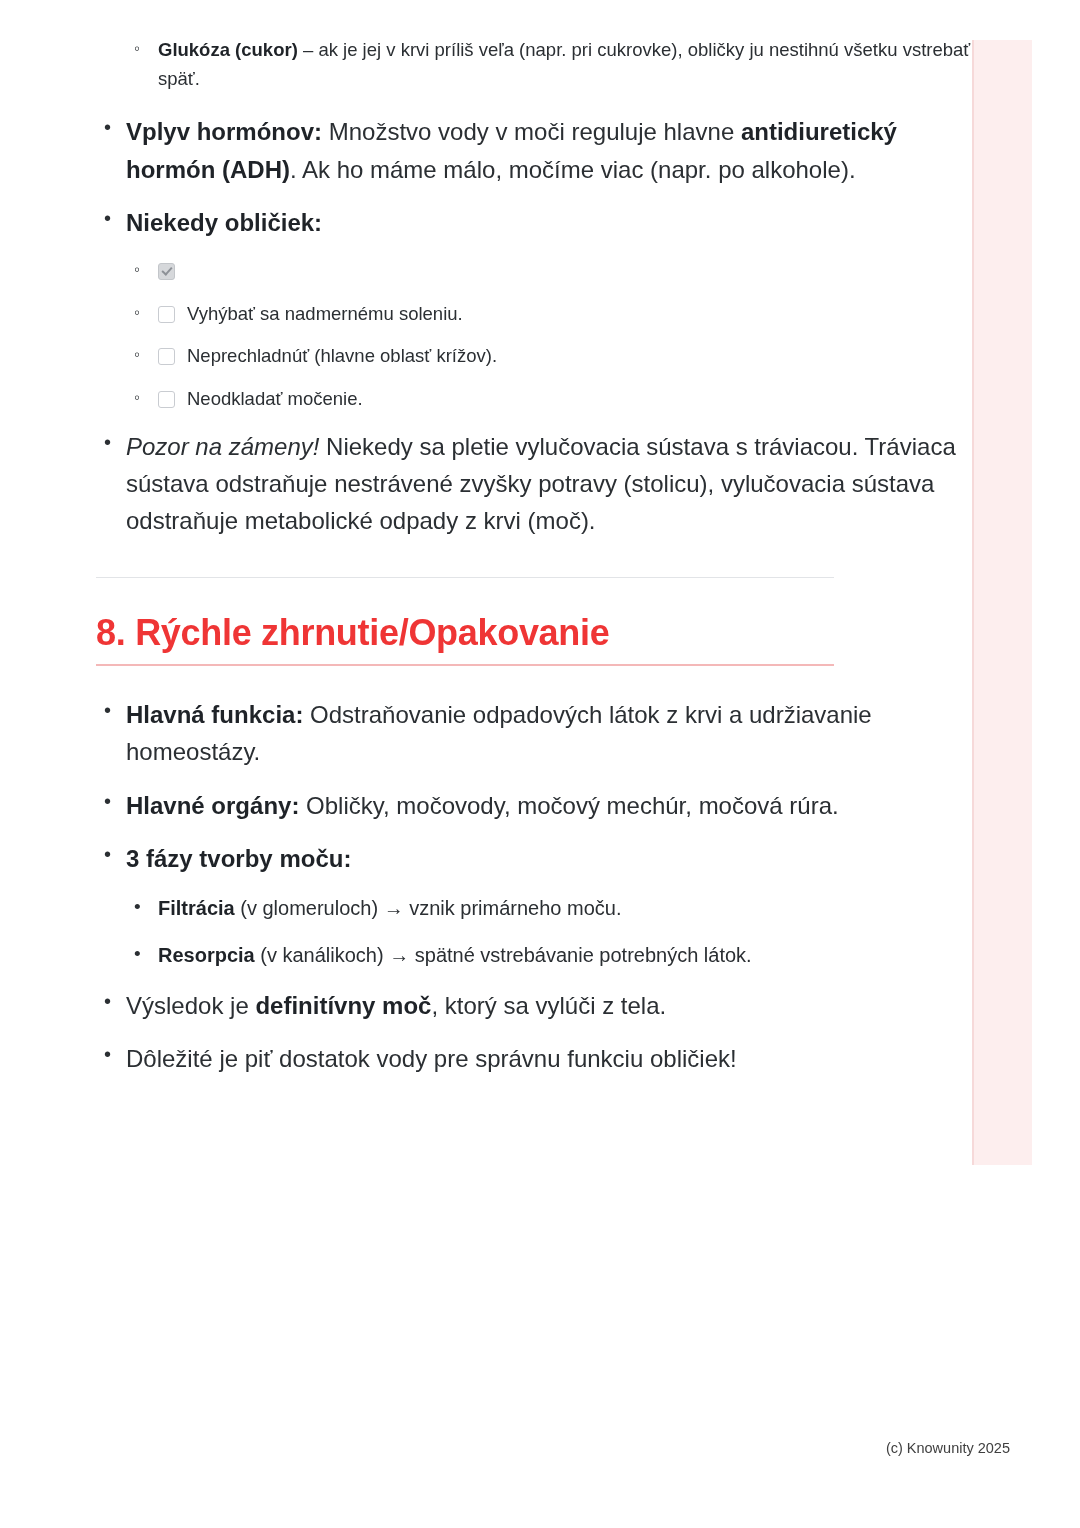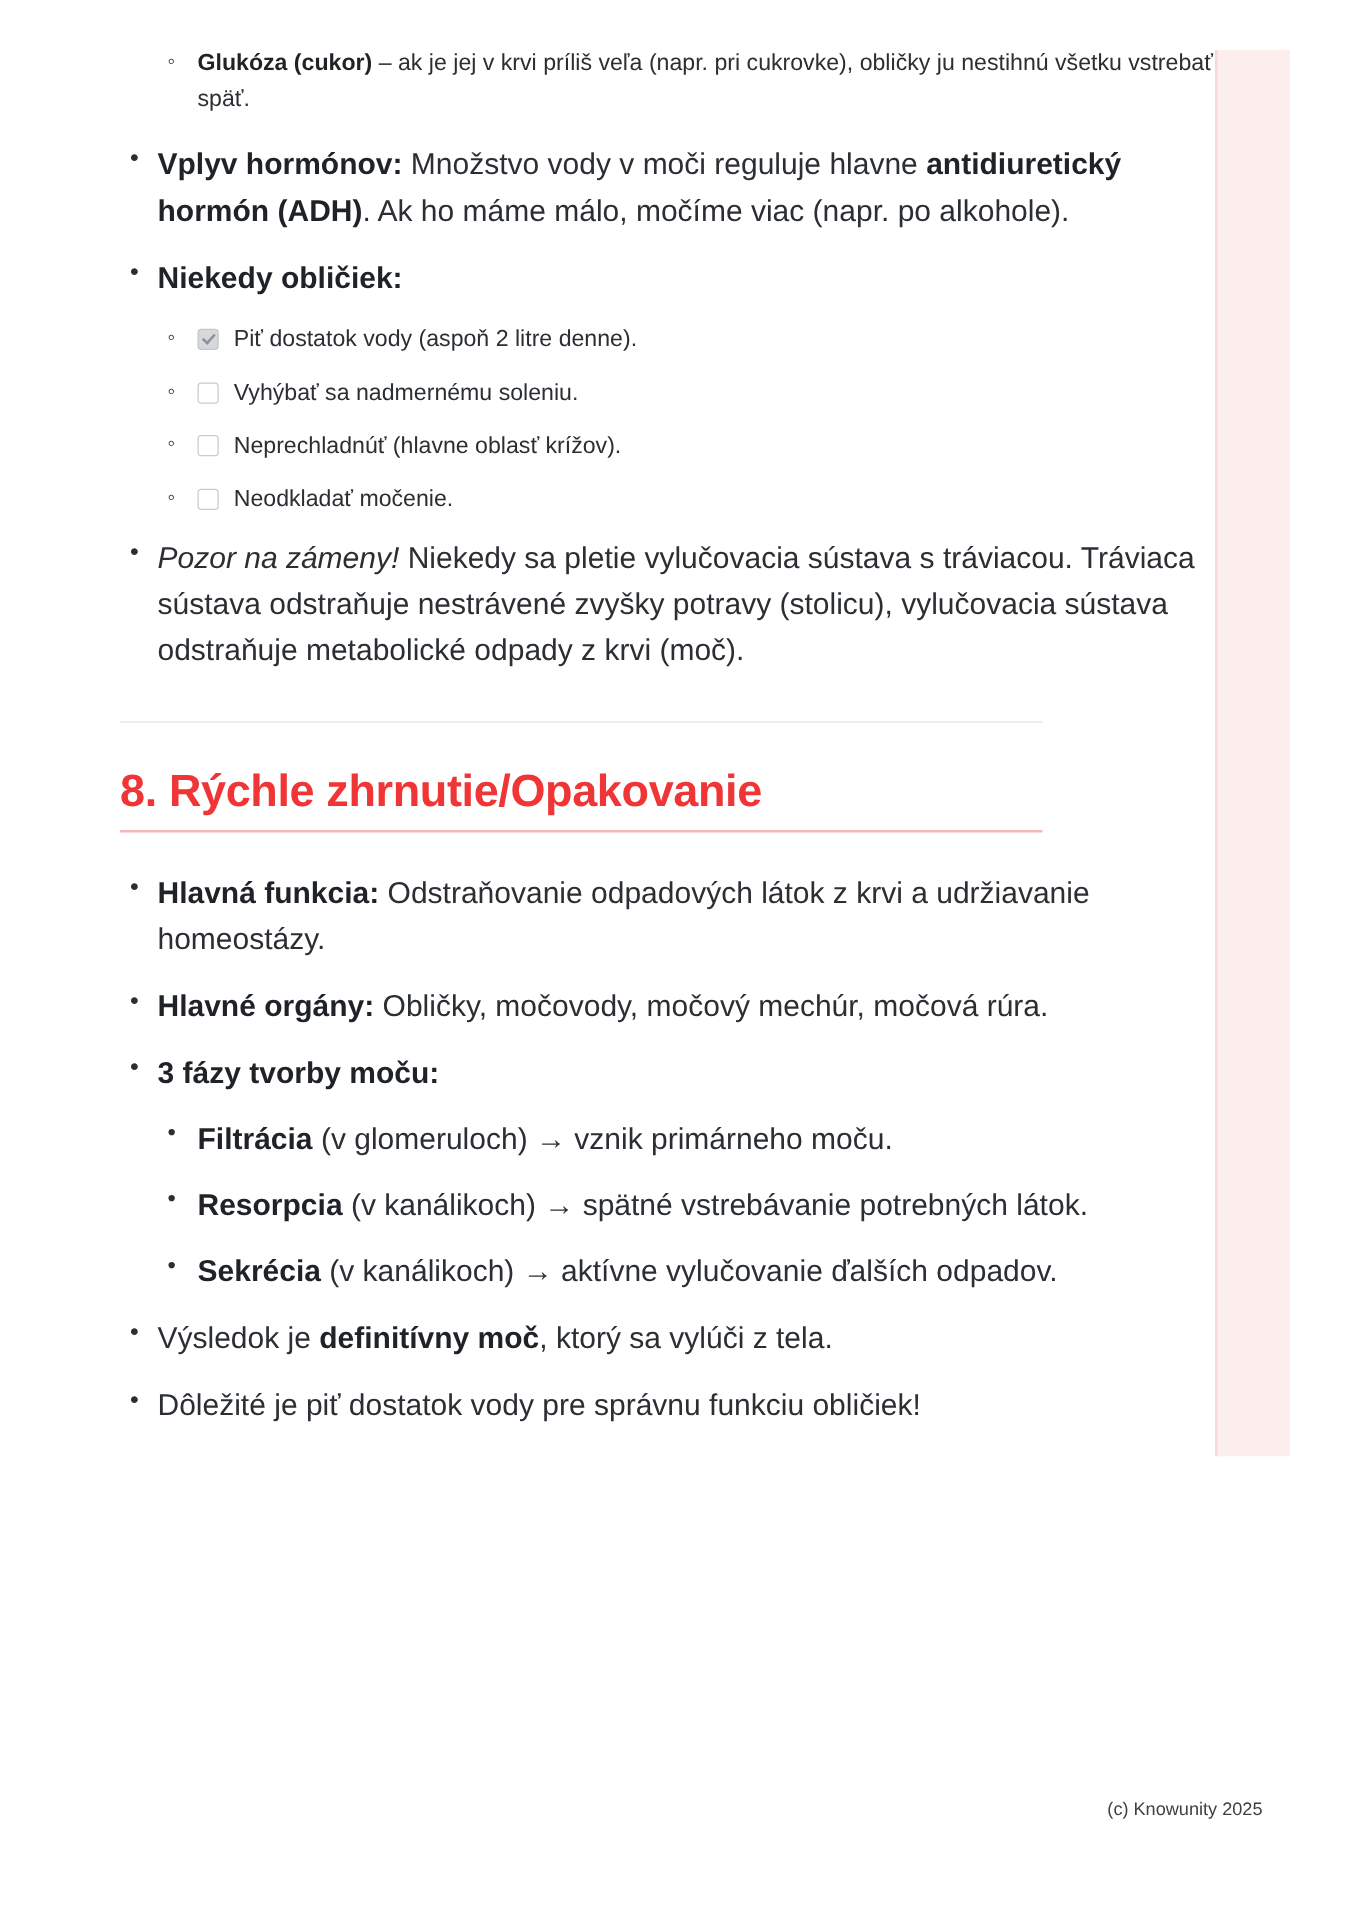--- a/index.html
+++ b/index.html
@@ -73,21 +73,21 @@
     left: 38px;
     top: 0px;
     font-size: 17px;
     color: #2b2f33;
   }
 
   li.sub2 {
     position: relative;
     padding-left: 62px;
     margin: 0 0 16px 0;
-    font-size: 24px;
+    font-size: 20px;
     line-height: 1.55;
   }
   li.sub2::before {
     content: "•";
     position: absolute;
     left: 38px;
     top: -1px;
     font-size: 19px;
     color: #2b2f33;
   }
@@ -174,21 +174,21 @@
       <b>Vplyv hormónov:</b><span> Množstvo vody v moči reguluje hlavne </span><b>antidiuretický hormón (ADH)</b><span>. Ak ho máme málo, močíme viac (napr. po alkohole).</span>
     </li>
 
     <li class="bullet tight">
       <b>Niekedy obličiek:</b>
     </li>
   </ul>
 
   <ul>
     <li class="sub checkline">
-      <span class="chk checked"></span><span>Piť dostatok vody (aspoň 2 litre denne).</span>
+      <span class="chk checked"></span>
     </li>
     <li class="sub checkline">
       <span class="chk"></span><span>Vyhýbať sa nadmernému soleniu.</span>
     </li>
     <li class="sub checkline">
       <span class="chk"></span><span>Neprechladnúť (hlavne oblasť krížov).</span>
     </li>
     <li class="sub checkline">
       <span class="chk"></span><span>Neodkladať močenie.</span>
     </li>
@@ -217,23 +217,20 @@
     </li>
   </ul>
 
   <ul>
     <li class="sub2">
       <b>Filtrácia</b><span> (v glomeruloch) → vznik primárneho moču.</span>
     </li>
     <li class="sub2">
       <b>Resorpcia</b><span> (v kanálikoch) → spätné vstrebávanie potrebných látok.</span>
     </li>
-    <li class="sub2">
-      <b>Sekrécia</b><span> (v kanálikoch) → aktívne vylučovanie ďalších odpadov.</span>
-    </li>
   </ul>
 
   <ul>
     <li class="bullet">
       <span>Výsledok je </span><b>definitívny moč</b><span>, ktorý sa vylúči z tela.</span>
     </li>
     <li class="bullet">
       <span>Dôležité je piť dostatok vody pre správnu funkciu obličiek!</span>
     </li>
   </ul>

